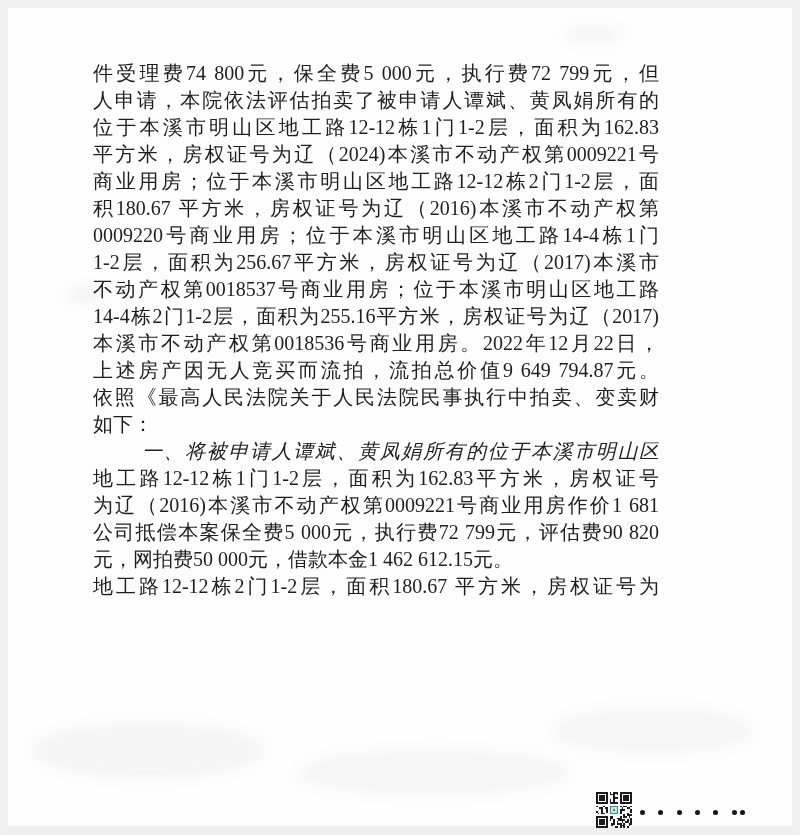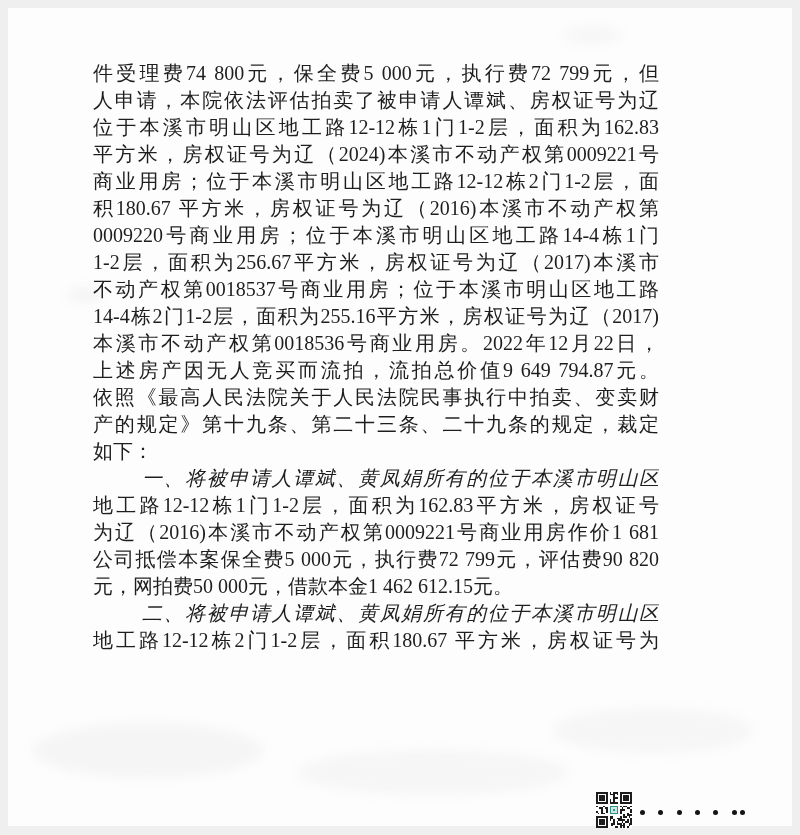--- a/index.html
+++ b/index.html
@@ -94,40 +94,38 @@
 <div class="page">
 
   <div class="smudge s1"></div>
   <div class="smudge s2"></div>
   <div class="smudge s3"></div>
   <div class="smudge s4"></div>
   <div class="smudge s5"></div>
 
   <div class="textblock">
       <div class="line">件受理费74 800元，保全费5 000元，执行费72 799元，但</div>
-      <div class="line">人申请，本院依法评估拍卖了被申请人谭斌、房权证号为辽</div>
+      <div class="line">人申请，本院依法评估拍卖了被申请人谭斌、黄凤娟所有的</div>
       <div class="line">位于本溪市明山区地工路12-12栋1门1-2层，面积为162.83</div>
       <div class="line">平方米，房权证号为辽（2024)本溪市不动产权第0009221号</div>
       <div class="line">商业用房；位于本溪市明山区地工路12-12栋2门1-2层，面</div>
       <div class="line">积180.67 平方米，房权证号为辽（2016)本溪市不动产权第</div>
       <div class="line">0009220号商业用房；位于本溪市明山区地工路14-4栋1门</div>
       <div class="line">1-2层，面积为256.67平方米，房权证号为辽（2017)本溪市</div>
       <div class="line">不动产权第0018537号商业用房；位于本溪市明山区地工路</div>
       <div class="line">14-4栋2门1-2层，面积为255.16平方米，房权证号为辽（2017)</div>
       <div class="line">本溪市不动产权第0018536号商业用房。2022年12月22日，</div>
       <div class="line">上述房产因无人竞买而流拍，流拍总价值9 649 794.87元。</div>
       <div class="line">依照《最高人民法院关于人民法院民事执行中拍卖、变卖财</div>
-      <div class="line">产的规定》第十九条、第二十三条、二十九条的规定，裁定</div>
       <div class="line short">如下：</div>
       <div class="line indent">一、将被申请人谭斌、黄凤娟所有的位于本溪市明山区</div>
       <div class="line">地工路12-12栋1门1-2层，面积为162.83平方米，房权证号</div>
       <div class="line">为辽（2016)本溪市不动产权第0009221号商业用房作价1 681</div>
       <div class="line">公司抵偿本案保全费5 000元，执行费72 799元，评估费90 820</div>
       <div class="line short">元，网拍费50 000元，借款本金1 462 612.15元。</div>
-      <div class="line indent">二、将被申请人谭斌、黄凤娟所有的位于本溪市明山区</div>
       <div class="line">地工路12-12栋2门1-2层，面积180.67 平方米，房权证号为</div>
     </div>
 
   <svg class="qr" viewBox="0 0 21 21" shape-rendering="crispEdges" xmlns="http://www.w3.org/2000/svg">
       <rect x="0" y="0" width="21" height="21" fill="#ffffff"></rect>
       <rect x="8" y="0" width="1" height="1" fill="#1c1c1c"></rect>
       <rect x="10" y="0" width="1" height="1" fill="#1c1c1c"></rect>
       <rect x="11" y="0" width="1" height="1" fill="#1c1c1c"></rect>
       <rect x="12" y="0" width="1" height="1" fill="#1c1c1c"></rect>
       <rect x="8" y="1" width="1" height="1" fill="#1c1c1c"></rect>

